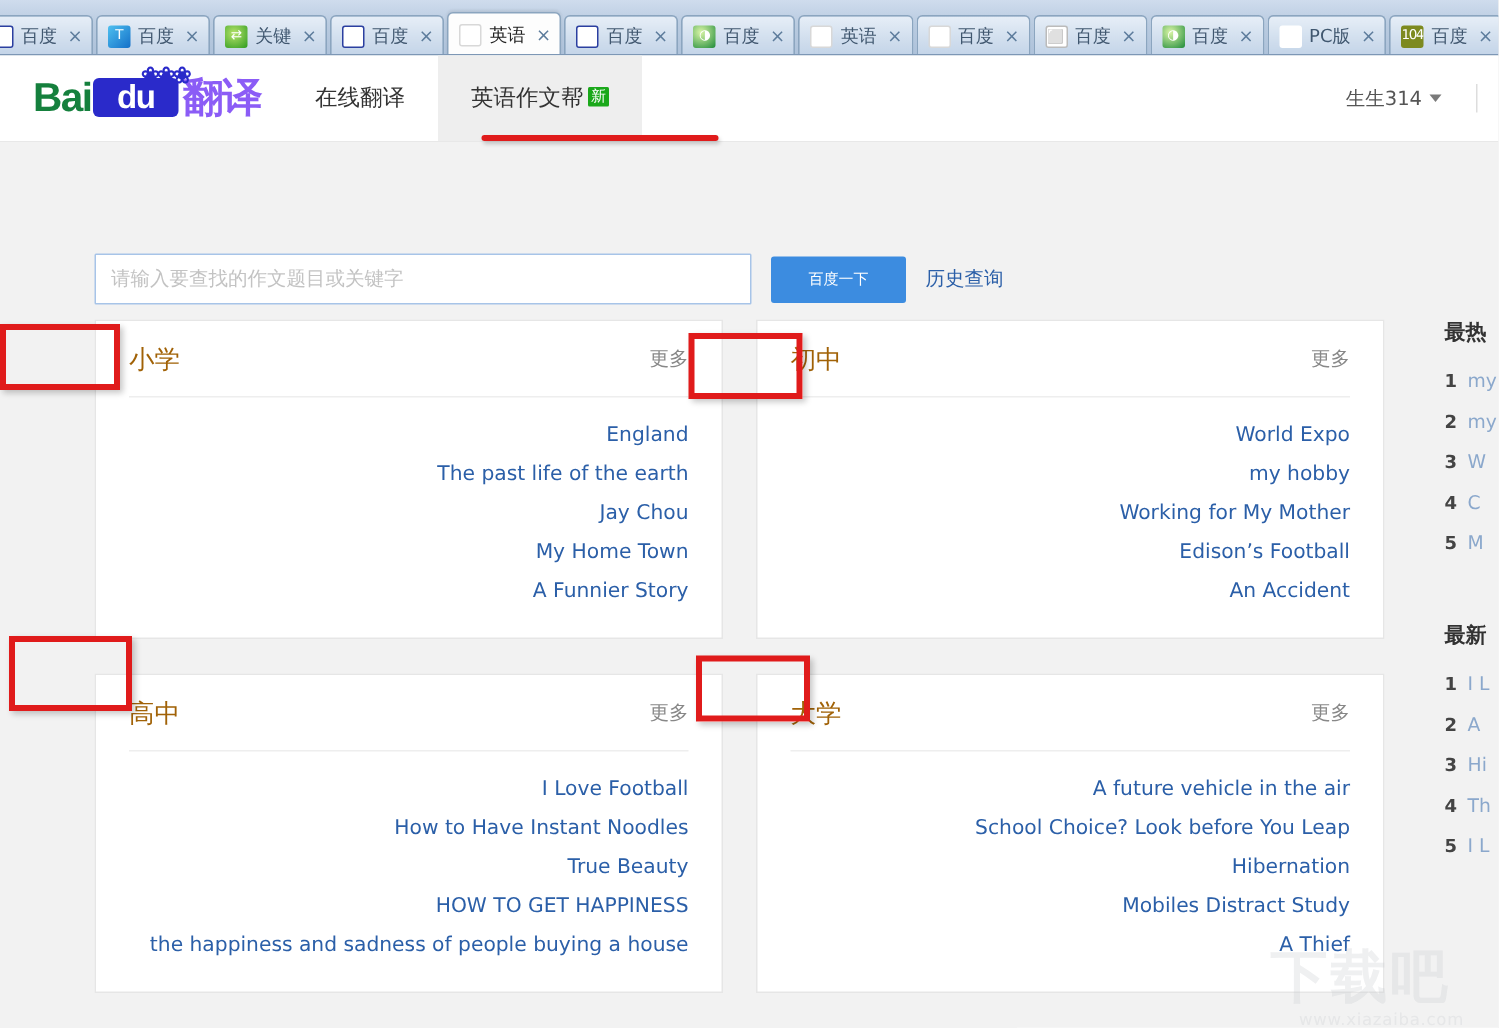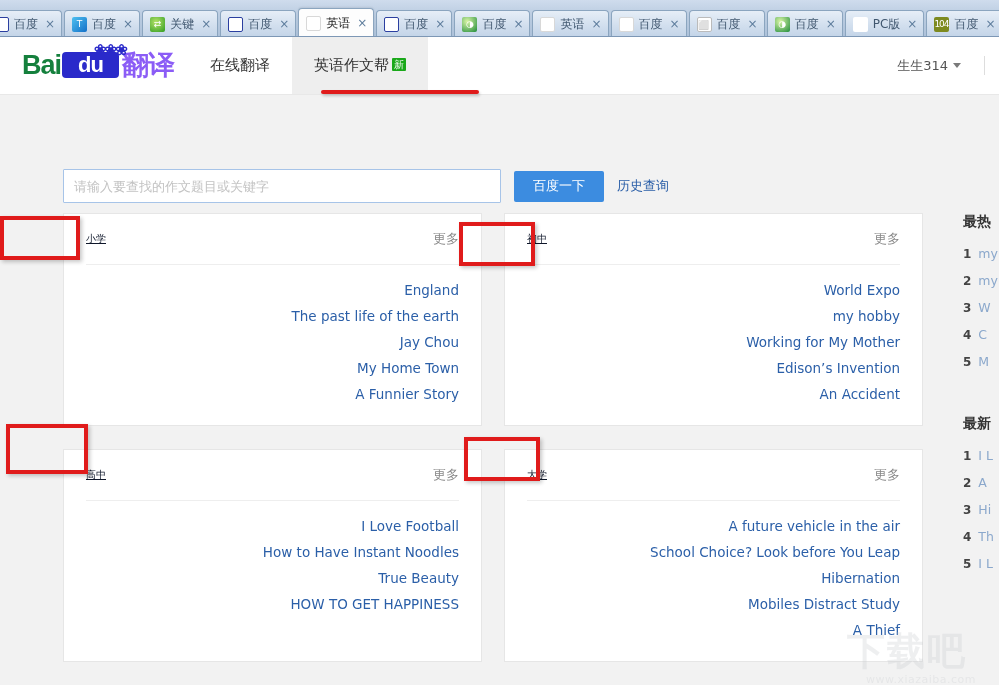--- a/index.html
+++ b/index.html
@@ -134,21 +134,21 @@
   .searchbox{
     width:438px;height:31px;box-sizing:border-box;
     border:1px solid #a7c4e8;background:#fff;
     padding:16px 10px;font-size:13px;color:#bdbdbd;
     font-family:"DejaVu Sans","Liberation Sans",sans-serif;
     outline:none;border-radius:1px;
   }
   .searchbox::placeholder{color:#c3c3c3;}
   .btn-search{
     width:90px;height:31px;background:#3c8ce0;color:#fff;
-    border:none;font-size:13px;cursor:pointer;border-radius:2px;
+    border:none;font-size:10px;cursor:pointer;border-radius:2px;
     font-family:"DejaVu Sans","Liberation Sans",sans-serif;
   }
   .link-hist{
     font-size:13px;color:#2b5fa8;text-decoration:none;
     font-family:"DejaVu Sans","Liberation Sans",sans-serif;
   }
 
   .cards{
     position:absolute;left:63px;top:118px;
     width:880px;
@@ -157,23 +157,22 @@
   }
   .card{
     width:419px;background:#fff;border:1px solid #e6e6e6;
     box-sizing:border-box;padding:0 22px 18px 22px;
   }
   .card-head{
     height:50px;display:flex;align-items:center;justify-content:space-between;
     border-bottom:1px solid #eeeeee;
   }
   .card-title{
-    font-size:10px;color:#0f172a;
-    font-family:"DejaVu Sans","Liberation Sans",sans-serif;
-    text-decoration:underline;
+    font-size:17px;color:#a16207;
+    font-family:"DejaVu Sans","Liberation Sans",sans-serif;
   }
   .card-more{
     font-size:13px;color:#888;text-decoration:none;
     font-family:"DejaVu Sans","Liberation Sans",sans-serif;
   }
   .card-list{list-style:none;margin:0;padding:12px 0 0 0;text-align:right;}
   .card-list li{margin:0;padding:0;}
   .card-list a{
     display:block;padding:5px 0;font-size:13.5px;color:#2b5fa8;
     text-decoration:none;line-height:16px;
@@ -370,21 +369,21 @@
             <li>
               <a href="#">World Expo</a>
             </li>
             <li>
               <a href="#">my hobby</a>
             </li>
             <li>
               <a href="#">Working for My Mother</a>
             </li>
             <li>
-              <a href="#">Edison’s Invention</a>
+              <a href="#">Edison’s Football</a>
             </li>
             <li>
               <a href="#">An Accident</a>
             </li>
           </ul>
         </div>
         <div class="card">
           <div class="card-head">
             <div class="card-title">高中</div>
             <a class="card-more" href="#">更多</a>
@@ -395,20 +394,23 @@
             </li>
             <li>
               <a href="#">How to Have Instant Noodles</a>
             </li>
             <li>
               <a href="#">True Beauty</a>
             </li>
             <li>
               <a href="#">HOW TO GET HAPPINESS</a>
             </li>
+            <li>
+              <a href="#">the happiness and sadness of people buying a house</a>
+            </li>
           </ul>
         </div>
         <div class="card">
           <div class="card-head">
             <div class="card-title">大学</div>
             <a class="card-more" href="#">更多</a>
           </div>
           <ul class="card-list">
             <li>
               <a href="#">A future vehicle in the air</a>

